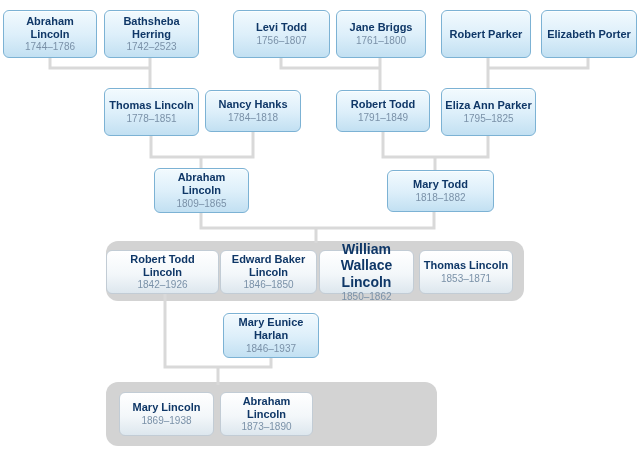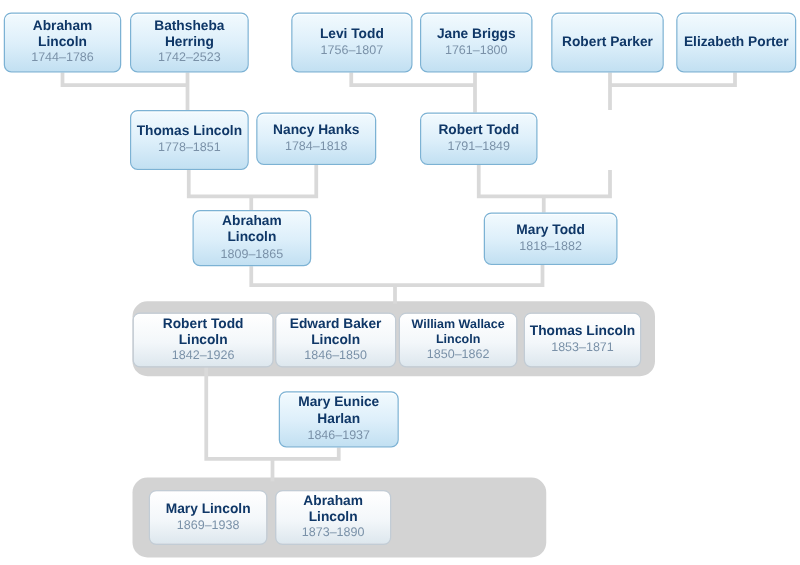--- a/index.html
+++ b/index.html
@@ -37,21 +37,21 @@
     box-shadow:inset 0 1px 0 rgba(255,255,255,.75);
   }
   .pbox.white{
     border:1.5px solid #c2ccd5;
     background:linear-gradient(180deg,#ffffff 0%,#f3f7fa 55%,#dde7ee 100%);
     box-shadow:inset 0 1px 0 rgba(255,255,255,.9);
   }
   .pname{
     font-size:11px;font-weight:bold;color:#0f3767;line-height:1.18;
   }
-  .pname.small{font-size:10px;text-align:center;}
+  .pname.small{font-size:14px;text-align:center;}
   .pdates{
     font-size:10px;color:#7a91a8;line-height:1.2;margin-top:1px;
   }
 </style>
 </head>
 <body>
 
 <div id="canvas">
 
   <div class="group-box" style="left:106px;top:241px;width:418px;height:60px"></div>
@@ -97,20 +97,24 @@
     <div class="pdates">1778–1851</div>
   </div>
   <div class="pbox blue" style="left:205px;top:90px;width:96px;height:42px">
     <div class="pname">Nancy Hanks</div>
     <div class="pdates">1784–1818</div>
   </div>
   <div class="pbox blue" style="left:336px;top:90px;width:94px;height:42px">
     <div class="pname">Robert Todd</div>
     <div class="pdates">1791–1849</div>
   </div>
+  <div class="pbox blue" style="left:441px;top:88px;width:95px;height:48px">
+    <div class="pname">Eliza Ann Parker</div>
+    <div class="pdates">1795–1825</div>
+  </div>
 
   <div class="pbox blue" style="left:154px;top:168px;width:95px;height:45px">
     <div class="pname">Abraham Lincoln</div>
     <div class="pdates">1809–1865</div>
   </div>
   <div class="pbox blue" style="left:387px;top:170px;width:107px;height:42px">
     <div class="pname">Mary Todd</div>
     <div class="pdates">1818–1882</div>
   </div>
 

